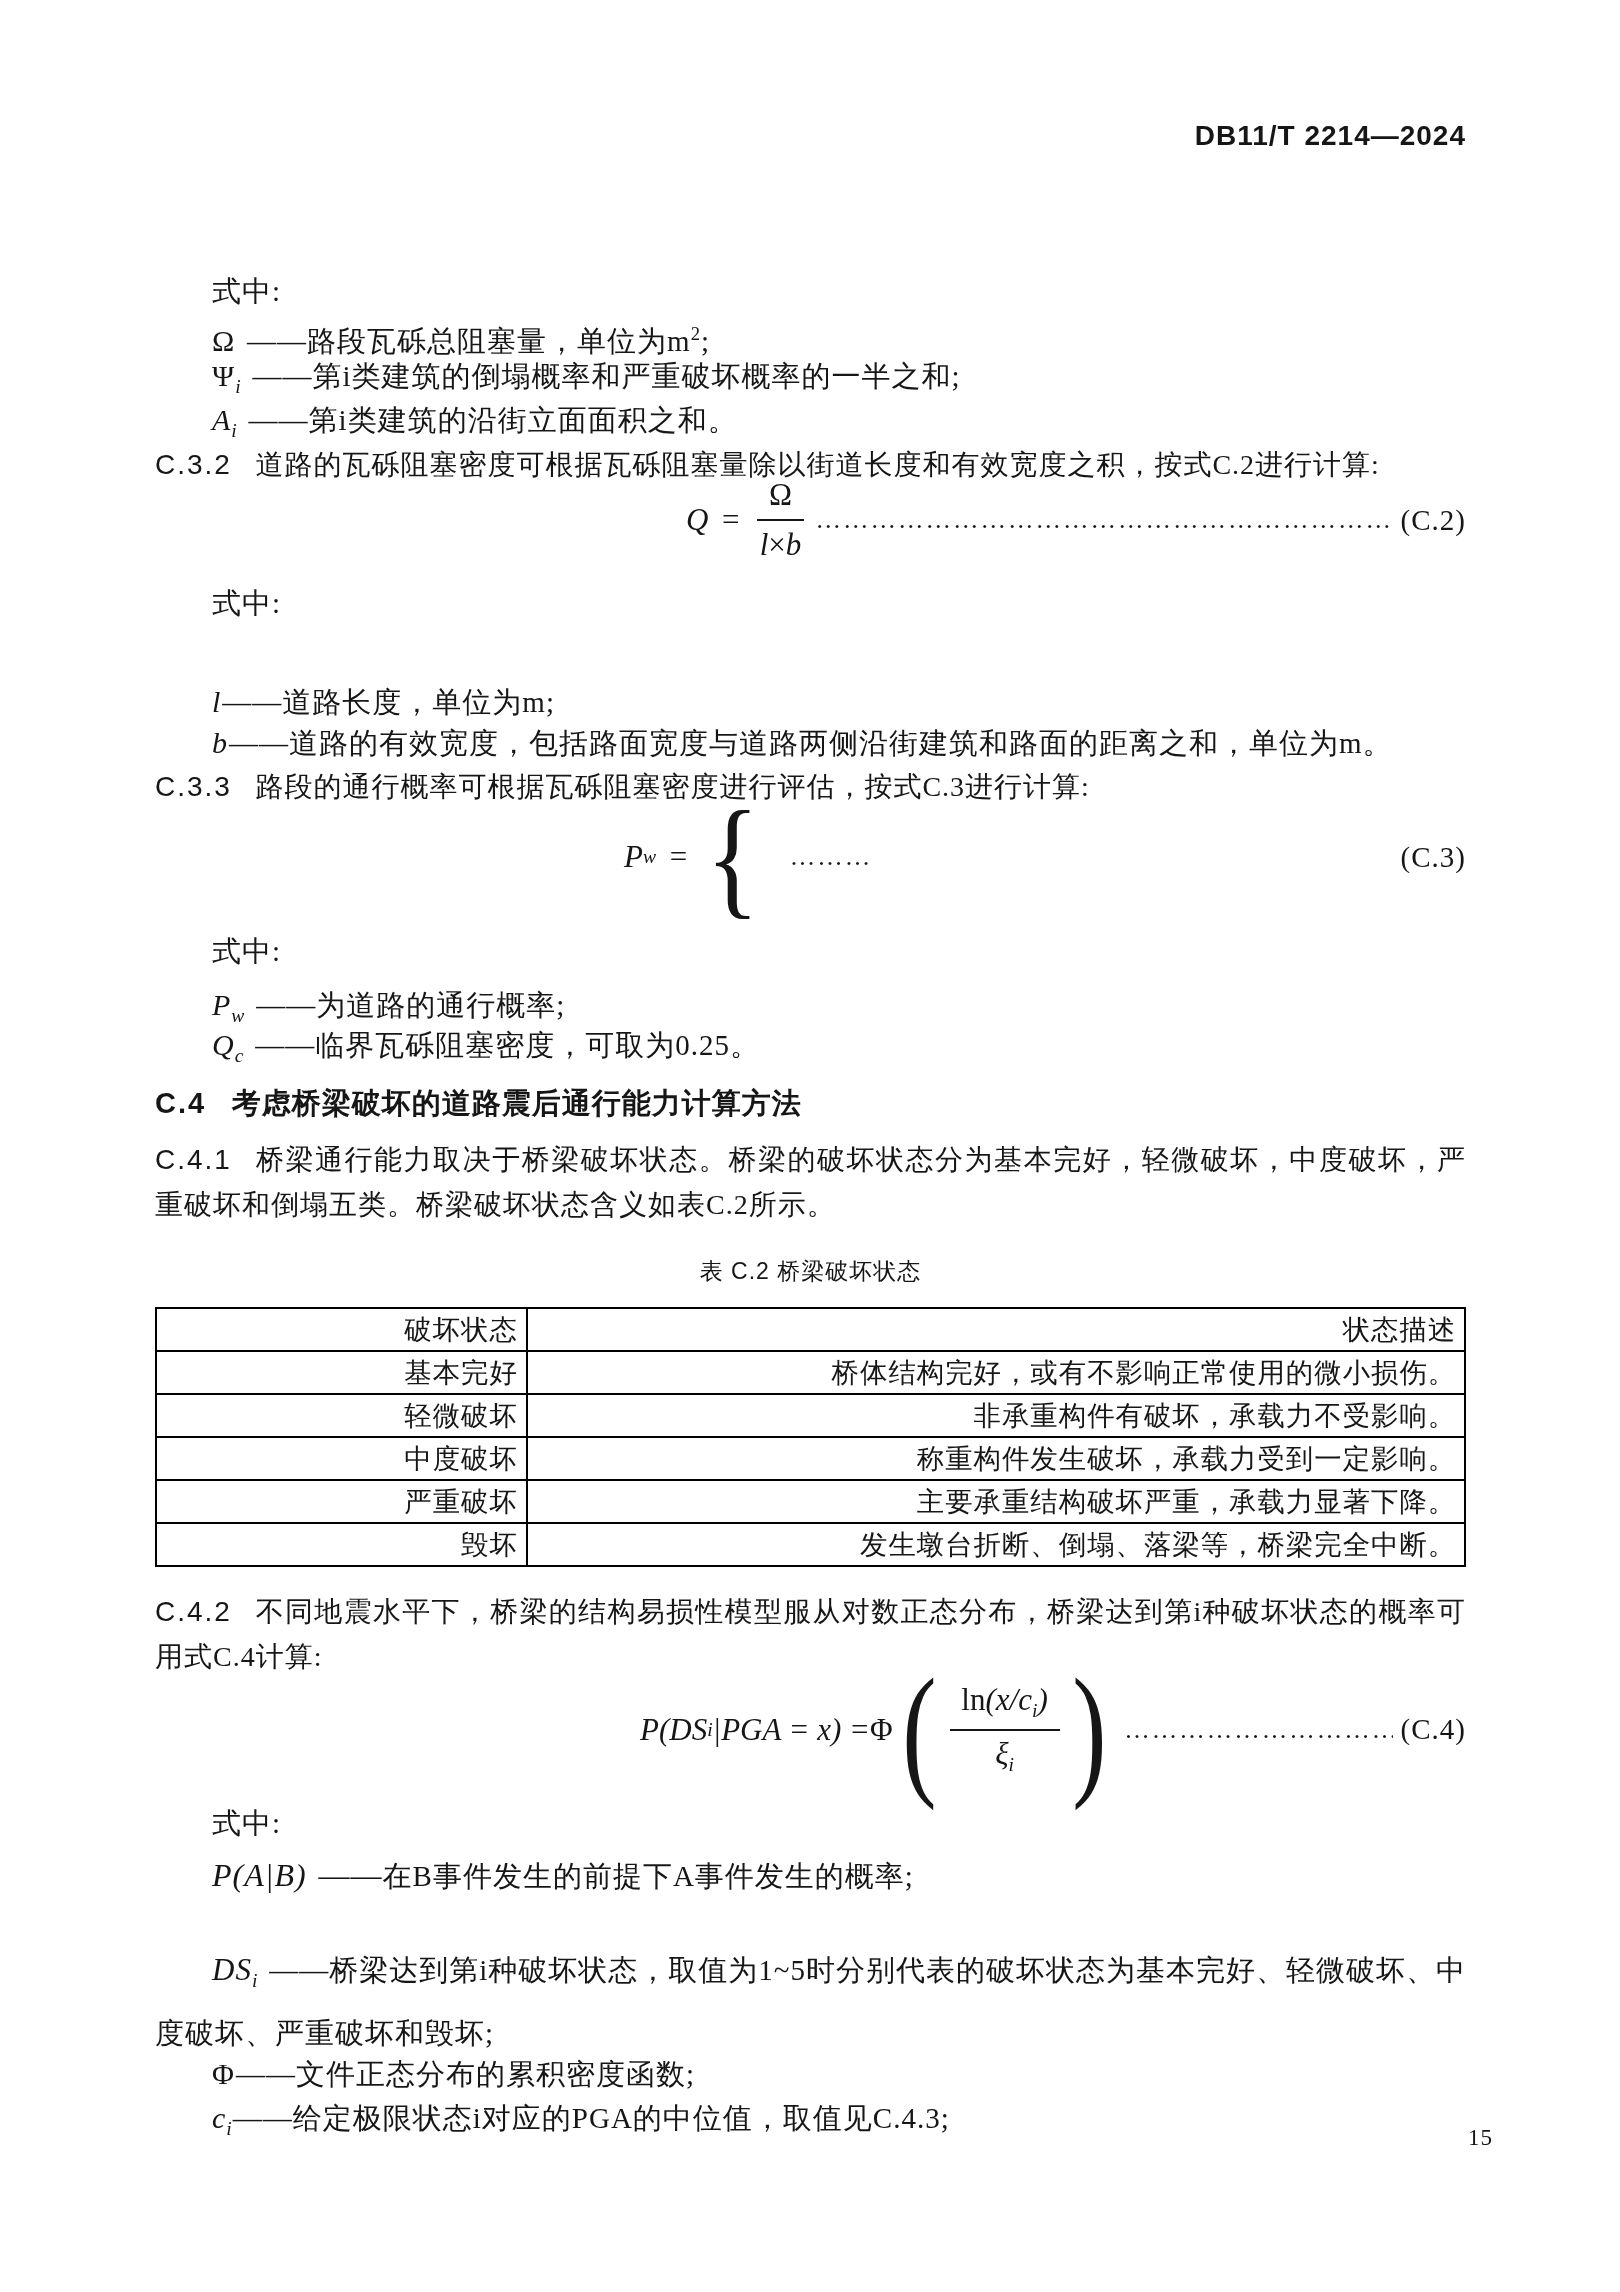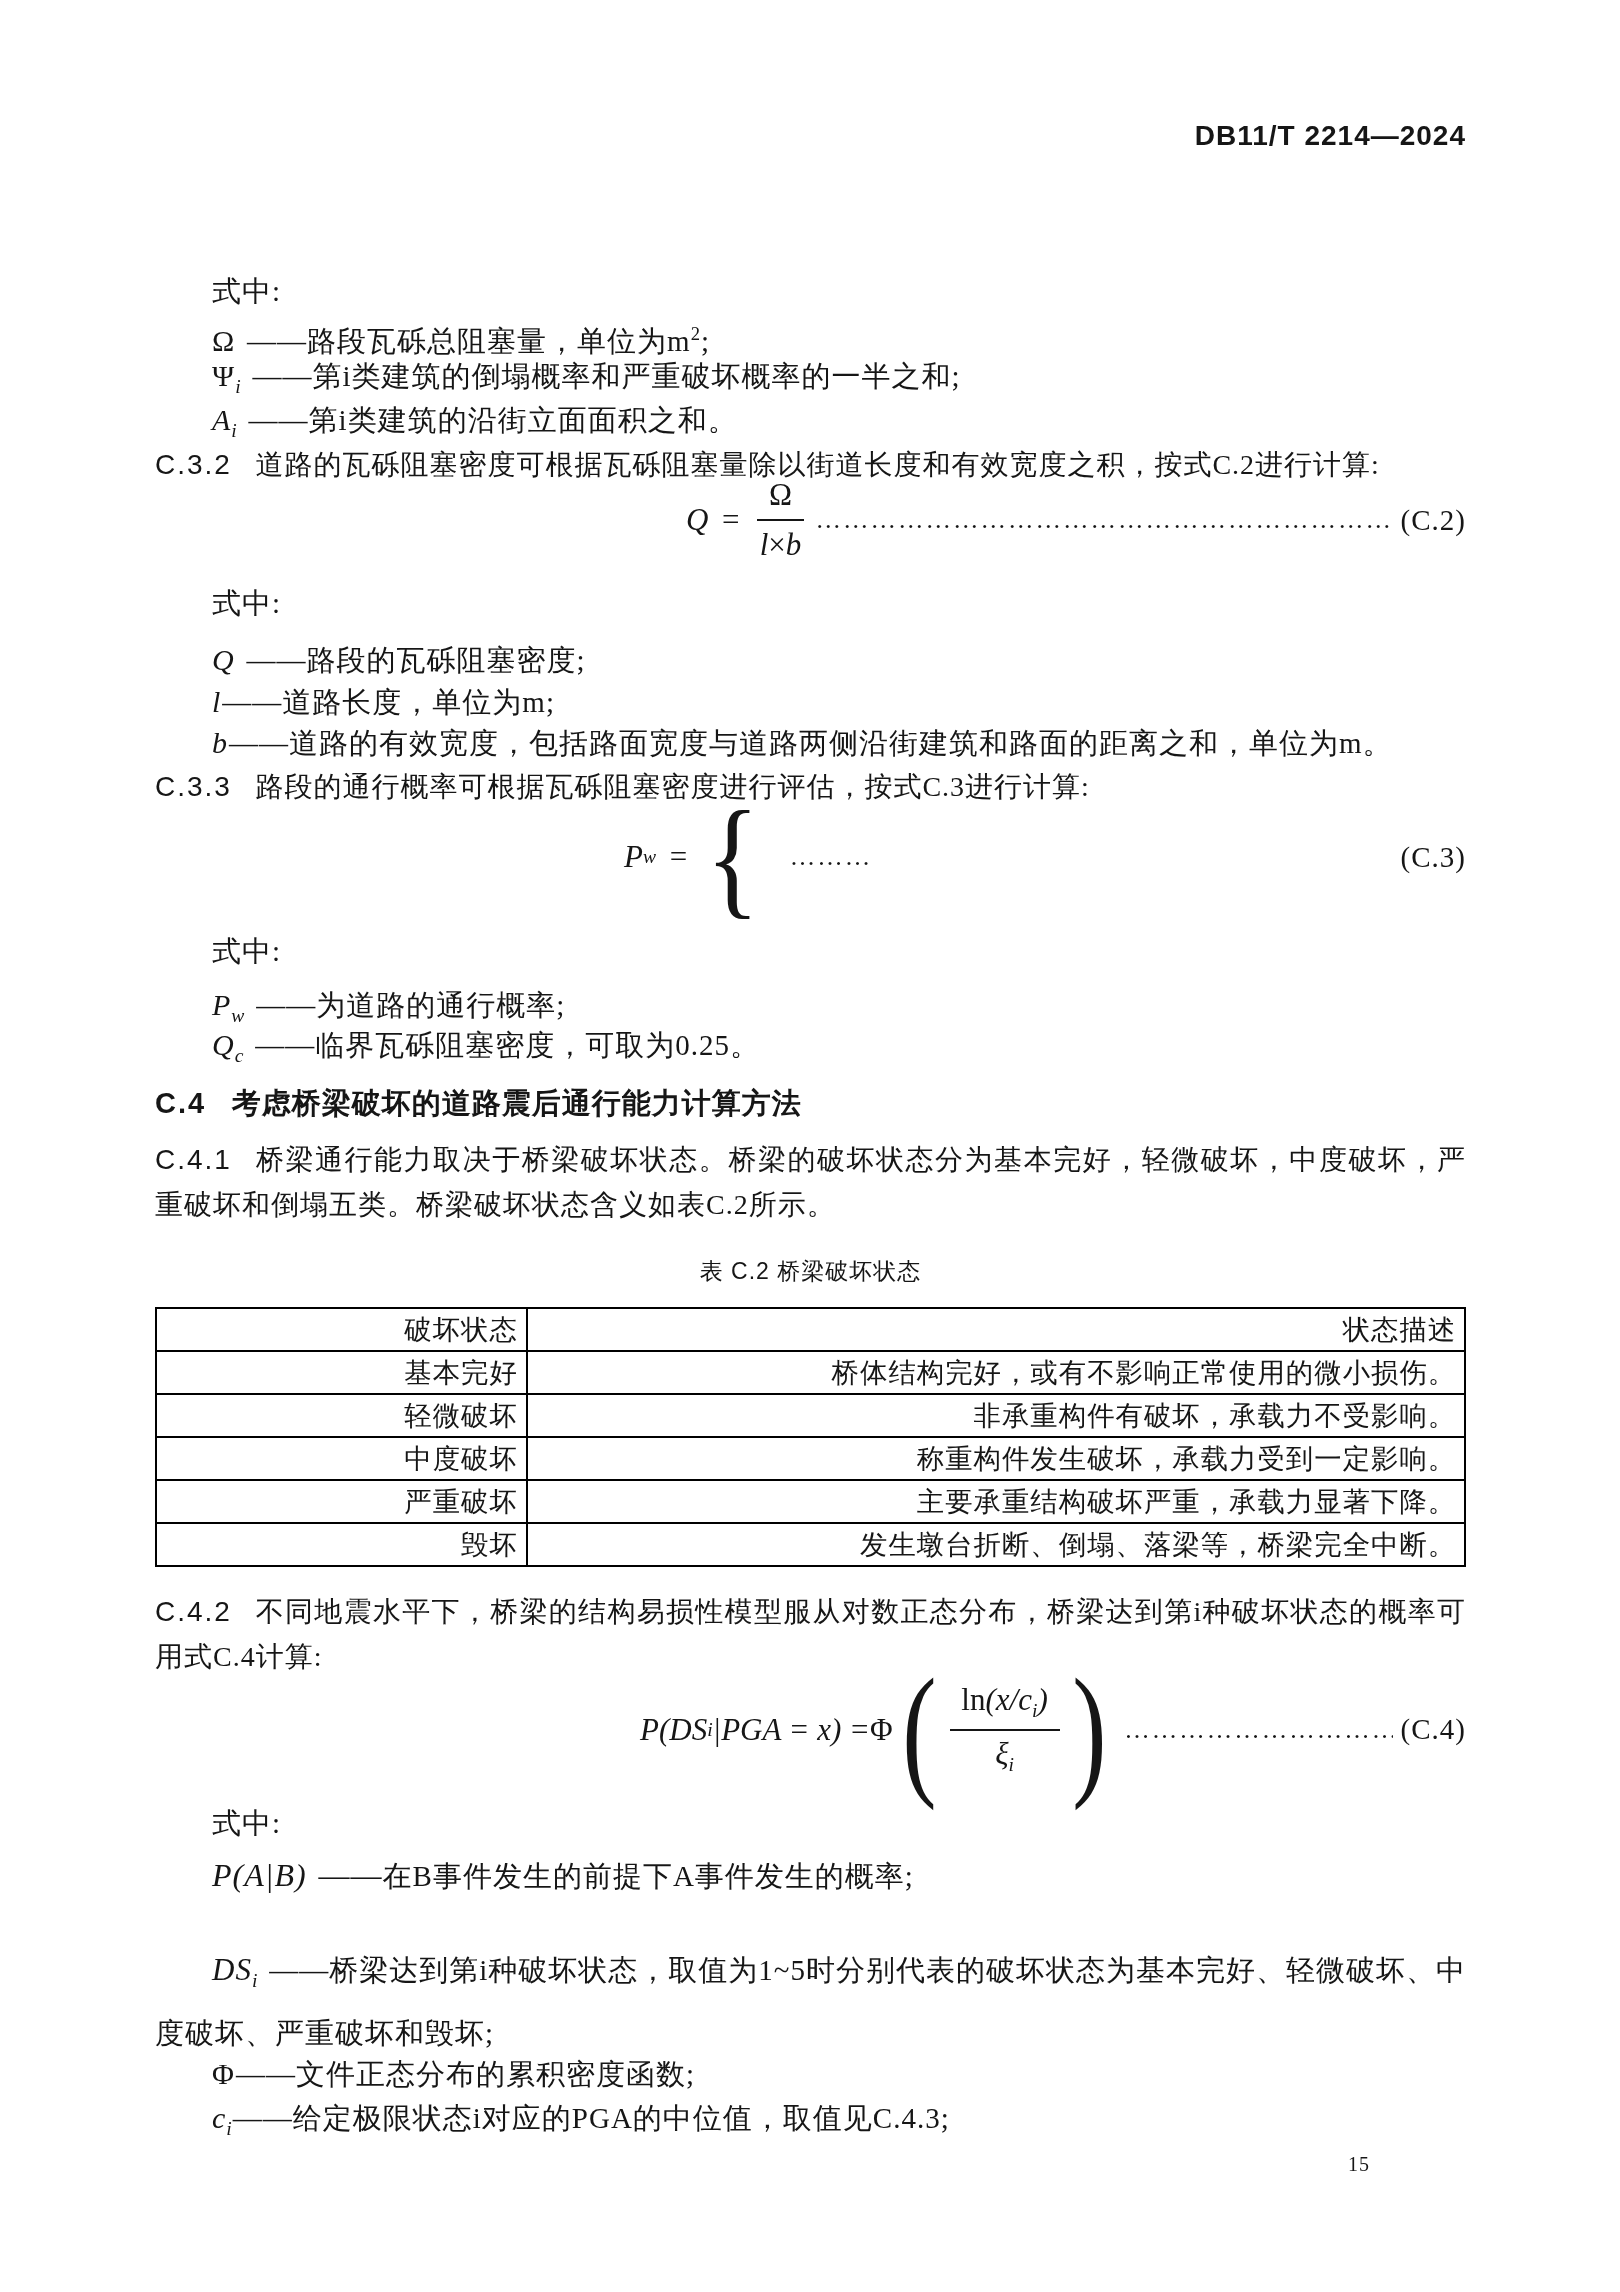--- a/index.html
+++ b/index.html
@@ -37,21 +37,21 @@
   .fden{padding-top:5.9px;white-space:nowrap;}
   .cases{display:inline-flex;flex-direction:column;row-gap:7.8px;margin-left:7.8px;}
   .crow{white-space:nowrap;line-height:43px;}
   .cgap{display:inline-block;width:147px;}
   .brace{font-size:132px;line-height:0;display:inline-block;transform:scaleX(0.85);}
   .bigp{font-size:147px;line-height:0;display:inline-block;transform:scaleX(0.7);margin:0 2px;}
   .fdots{flex:1 1 0;overflow:hidden;white-space:nowrap;font-size:25.5px;letter-spacing:2px;margin:0 7.8px;}
   .fdots-short{flex:0 0 auto;margin-left:25.5px;font-size:25.5px;letter-spacing:2px;}
   .ffill{flex:1 1 0;}
   .flabel{flex:0 0 auto;font-size:29px;letter-spacing:1px;}
-  .pagenum{left:1348px;top:2125px;font-size:20px;letter-spacing:1px;margin-top:28px;}
+  .pagenum{left:1468px;top:2125px;font-size:23px;letter-spacing:1px;}
 </style>
 </head>
 <body>
 
 <div class="page">
 
   <div class="abs doc-code">DB11/T 2214—2024</div>
 
   <div class="abs where-label" style="top:272px">式中:</div>
   <div class="abs def" style="top:312px">
@@ -74,23 +74,20 @@
     <span class="frel">=</span>
     <span class="frac">
       <span class="fnum symup">Ω</span>
       <span class="fden"><span class="it">l</span><span class="up">×</span><span class="it">b</span></span>
     </span>
     <span class="fdots">……………………………………………………………………………………</span>
     <span class="flabel">(C.2)</span>
   </div>
 
   <div class="abs where-label" style="top:584px">式中:</div>
-  <div class="abs def" style="top:638px">
-    <span class="sym">Q</span><span class="dash">——</span><span>路段的瓦砾阻塞密度;</span>
-  </div>
   <div class="abs def" style="top:680px">
     <span class="sym">l</span><span class="dash nogap">——</span><span>道路长度，单位为m;</span>
   </div>
   <div class="abs def" style="top:721px">
     <span class="sym">b</span><span class="dash nogap">——</span><span>道路的有效宽度，包括路面宽度与道路两侧沿街建筑和路面的距离之和，单位为m。</span>
   </div>
 
   <div class="abs para" style="top:764px">
     <span class="sec-num">C.3.3</span><span>路段的通行概率可根据瓦砾阻塞密度进行评估，按式C.3进行计算:</span>
   </div>

